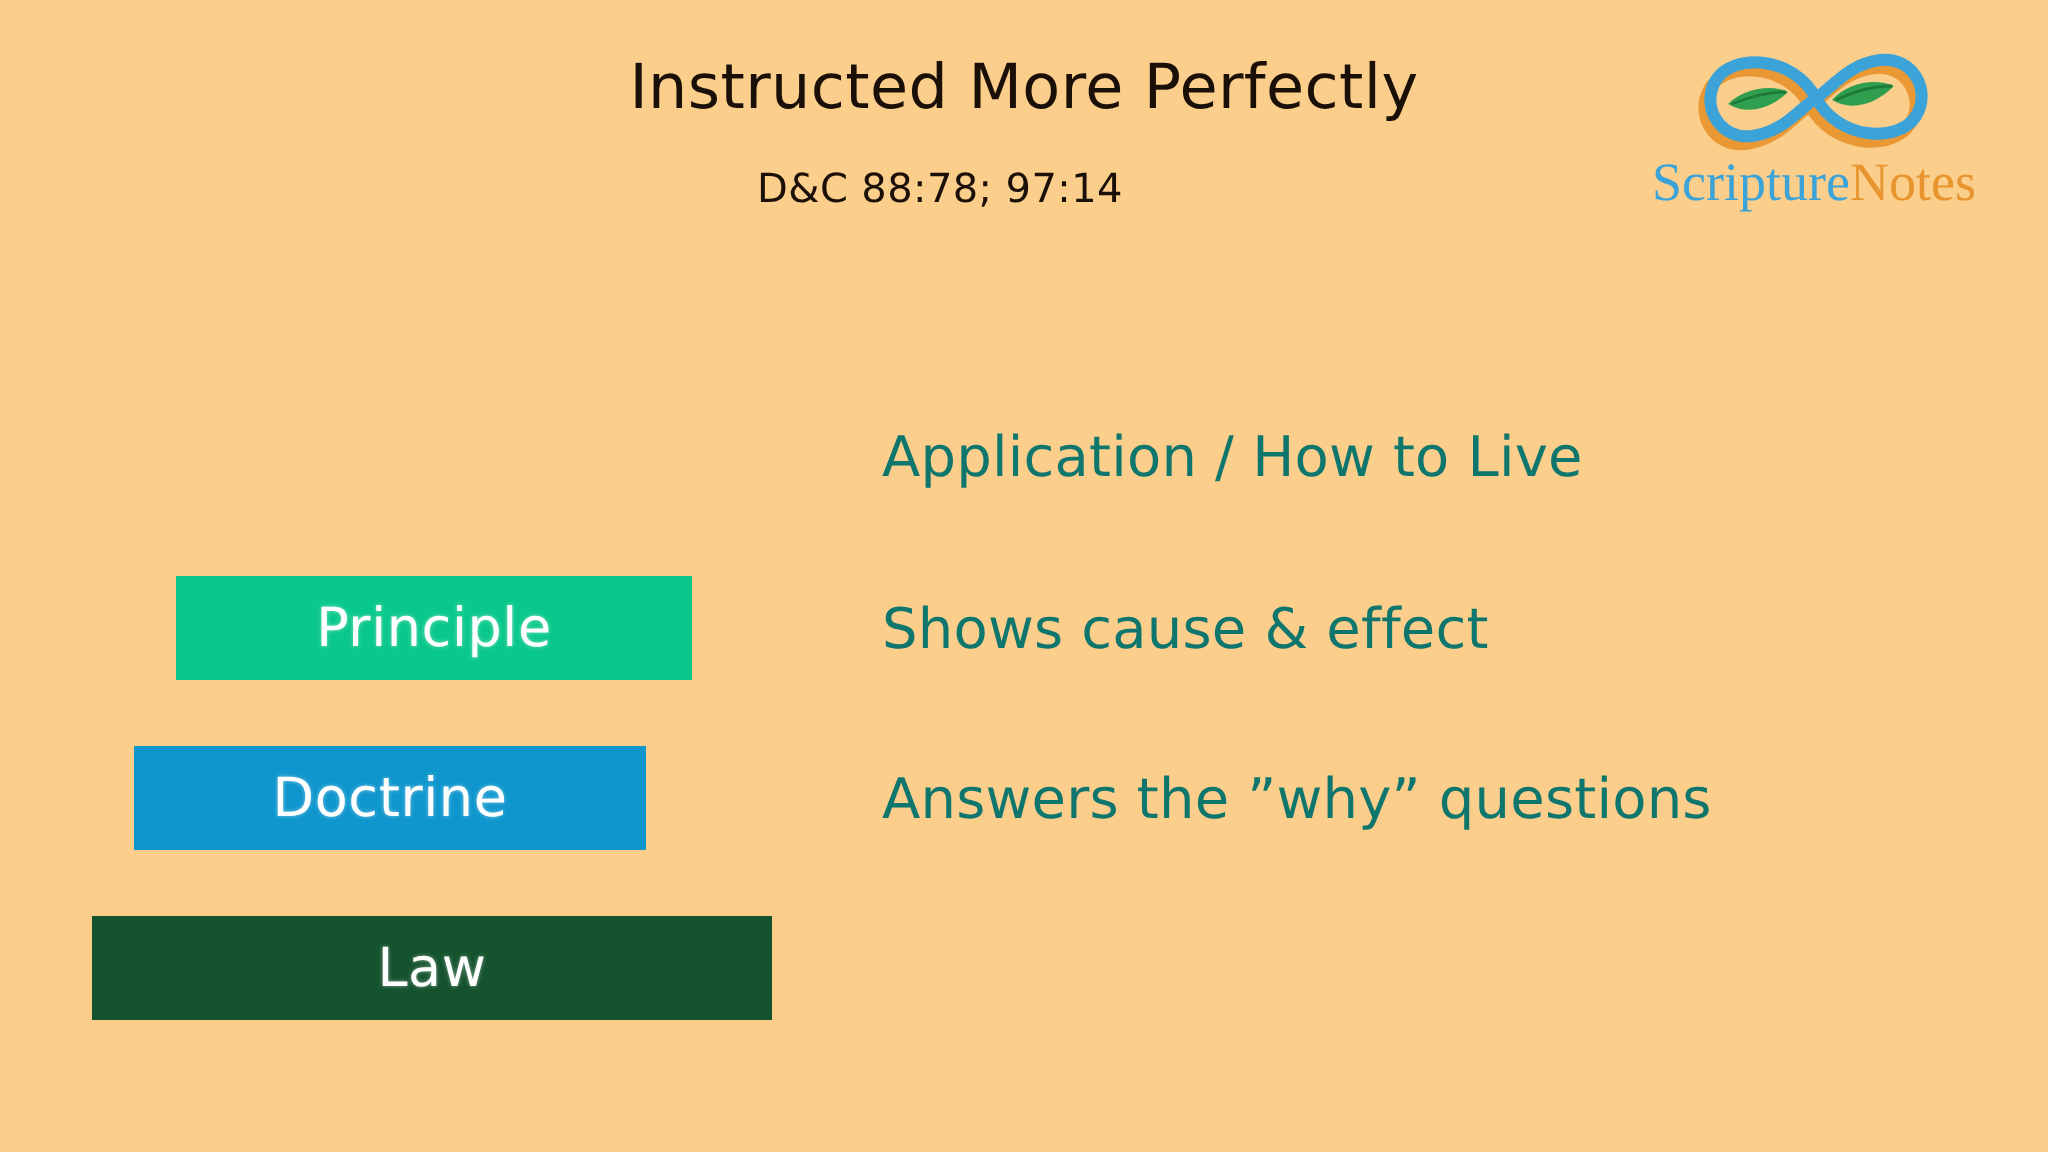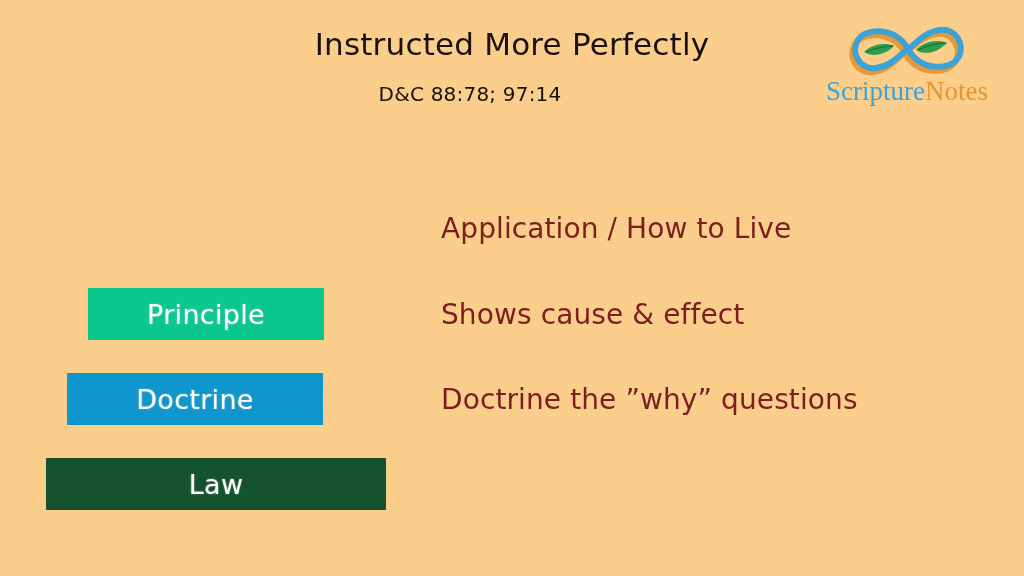--- a/index.html
+++ b/index.html
@@ -100,35 +100,35 @@
     justify-content: center;
     color: #ffffff;
     font-family: "DejaVu Sans", sans-serif;
     font-size: 27px;
     font-weight: 400;
     letter-spacing: 0.3px;
     white-space: nowrap;
     text-shadow: 0 0 2px rgba(255,255,255,0.45);
   }
   #bar-0 { left: 110px; width: 214px; background: #08ef92; }
-  #bar-1 { left: 88px;  width: 236px; background: #0ac88b; }
+  #bar-1 { left: 88px;  width: 258px; background: #0ac88b; }
   #bar-2 { left: 67px;  width: 256px; background: #0e96cd; }
   #bar-3 { left: 46px;  width: 340px; background: #14532d; }
 
   .desc {
     position: absolute;
     left: 441px;
     top: 0;
     height: 52px;
     display: flex;
     align-items: center;
     font-family: "DejaVu Sans", sans-serif;
     font-size: 28px;
     font-weight: 400;
-    color: #7f1d1d;
+    color: #0f766e;
     letter-spacing: 0.1px;
     white-space: nowrap;
   }
 </style>
 </head>
 <body>
 
 <div id="slide">
 
   <div id="title">Instructed More Perfectly</div>
@@ -160,20 +160,20 @@
     <div class="desc">Application / How to Live</div>
   </div>
 
   <div class="row" id="row-1">
     <div class="bar" id="bar-1">Principle</div>
     <div class="desc">Shows cause &amp; effect</div>
   </div>
 
   <div class="row" id="row-2">
     <div class="bar" id="bar-2">Doctrine</div>
-    <div class="desc">Doctrine the ”why” questions</div>
+    <div class="desc">Answers the ”why” questions</div>
   </div>
 
   <div class="row" id="row-3">
     <div class="bar" id="bar-3">Law</div>
   </div>
 
 </div>
 
 </body></html>

